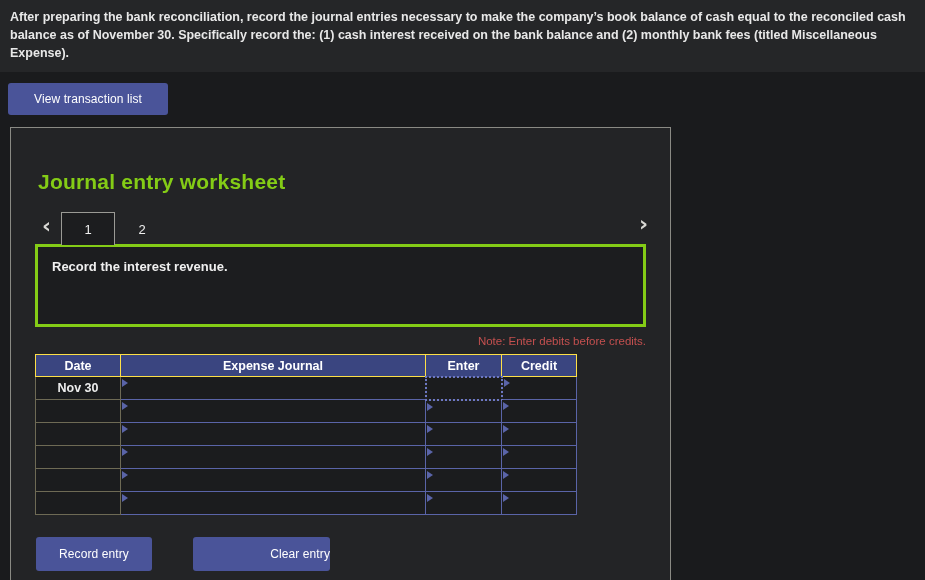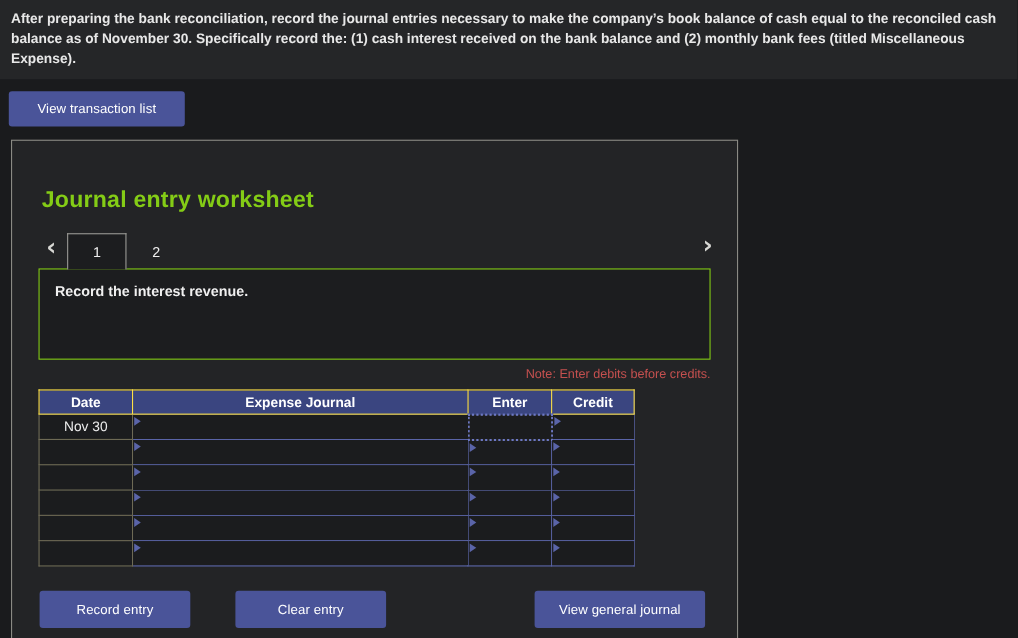--- a/index.html
+++ b/index.html
@@ -100,21 +100,21 @@
     bottom: -1px;
   }
   .tab.active {
     background: #1c1d1f;
     border-color: #9a9a95;
     z-index: 3;
   }
 
   
   #entry-instruction-box {
-    border: 1px solid #84cc16;
+    border: 3px solid #84cc16;
     background: #1c1d1f;
     height: 83px;
     margin-top: 0px;
     padding: 12px 14px;
     color: #f0f0f0;
     font-size: 13px;
     font-weight: bold;
     position: relative;
     z-index: 1;
   }
@@ -148,21 +148,21 @@
   .col-date   { width: 85px; }
   .col-gj     { width: 305px; }
   .col-debit  { width: 76px; }
   .col-credit { width: 75px; }
 
   .cell-date {
     border: 1px solid #6e6a55;
     color: #ededed;
     font-size: 12.5px;
     text-align: center;
-    font-weight: normal;
+    font-weight: bold;
     background: #1b1c1e;
   }
   .cell-input {
     border: 1px solid #5a64a8;
     background: #1b1c1e;
     position: relative;
   }
   .cell-input.focused {
     border: 2px dotted #6d78c4;
   }
@@ -176,22 +176,22 @@
     border-left: 6px solid #5a64a8;
   }
 
   
   #action-buttons {
     margin-top: 22px;
     display: flex;
     align-items: center;
     padding-left: 1px;
   }
-  #record-entry-button { width: 137px; padding: 10px 0; }
-  #clear-entry-button  { width: 137px; padding: 10px 0; margin-left: 41px; }
+  #record-entry-button { width: 116px; padding: 10px 0; }
+  #clear-entry-button  { width: 137px; padding: 10px 0; margin-left: 41px; text-align: right; }
   #view-general-journal-button { width: 155px; padding: 10px 0; margin-left: 135px; }
 </style>
 </head>
 <body>
 
 <div id="instruction-banner">
   <p>After preparing the bank reconciliation, record the journal entries necessary to make the company’s book balance of cash equal to the reconciled cash balance as of November 30. Specifically record the: (1) cash interest received on the bank balance and (2) monthly bank fees (titled Miscellaneous Expense).</p>
 </div>
 
 <div id="transaction-list-bar">
@@ -300,16 +300,15 @@
           <td class="cell-input">
             <span class="caret-marker"></span>
           </td>
         </tr>
       </tbody>
   </table>
 
   <div id="action-buttons">
     <button class="btn" id="record-entry-button">Record entry</button>
     <button class="btn" id="clear-entry-button">Clear entry</button>
-    <button class="btn" id="view-general-journal-button">View general journal</button>
   </div>
 
 </div>
 
 </body></html>

